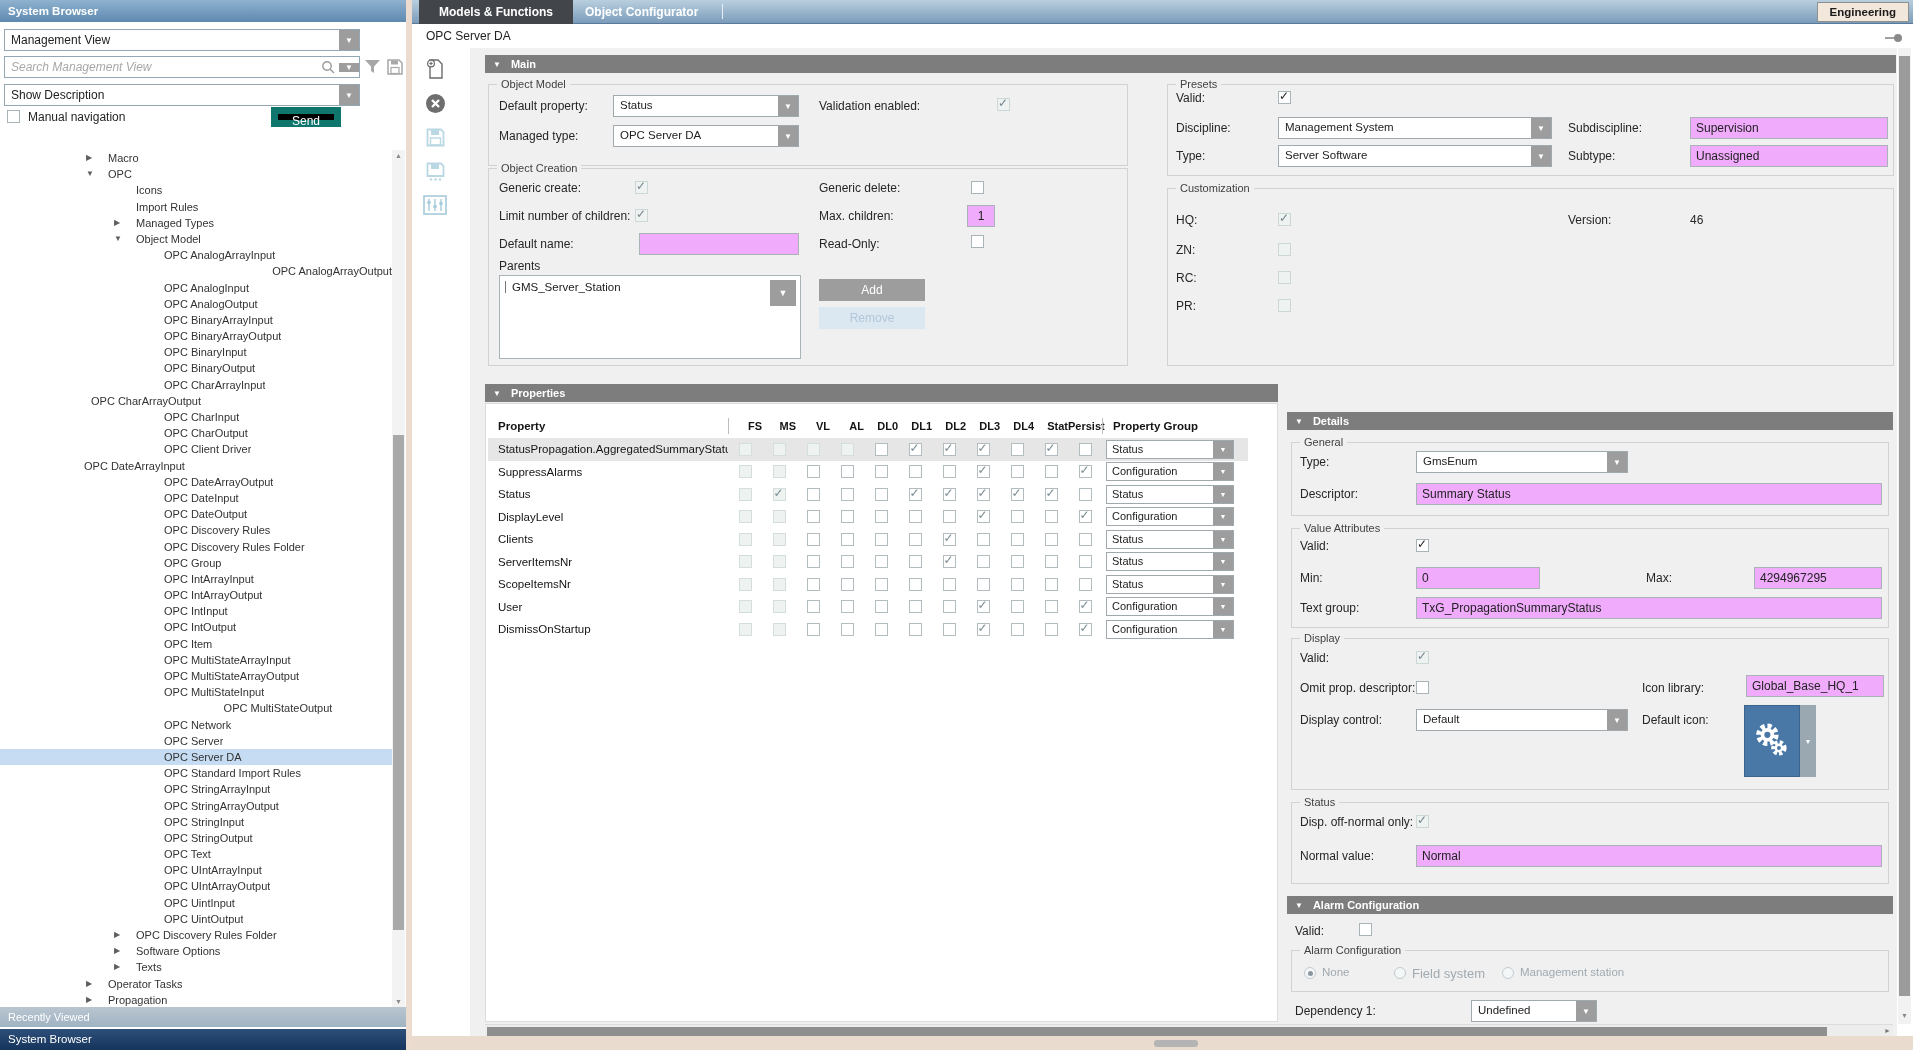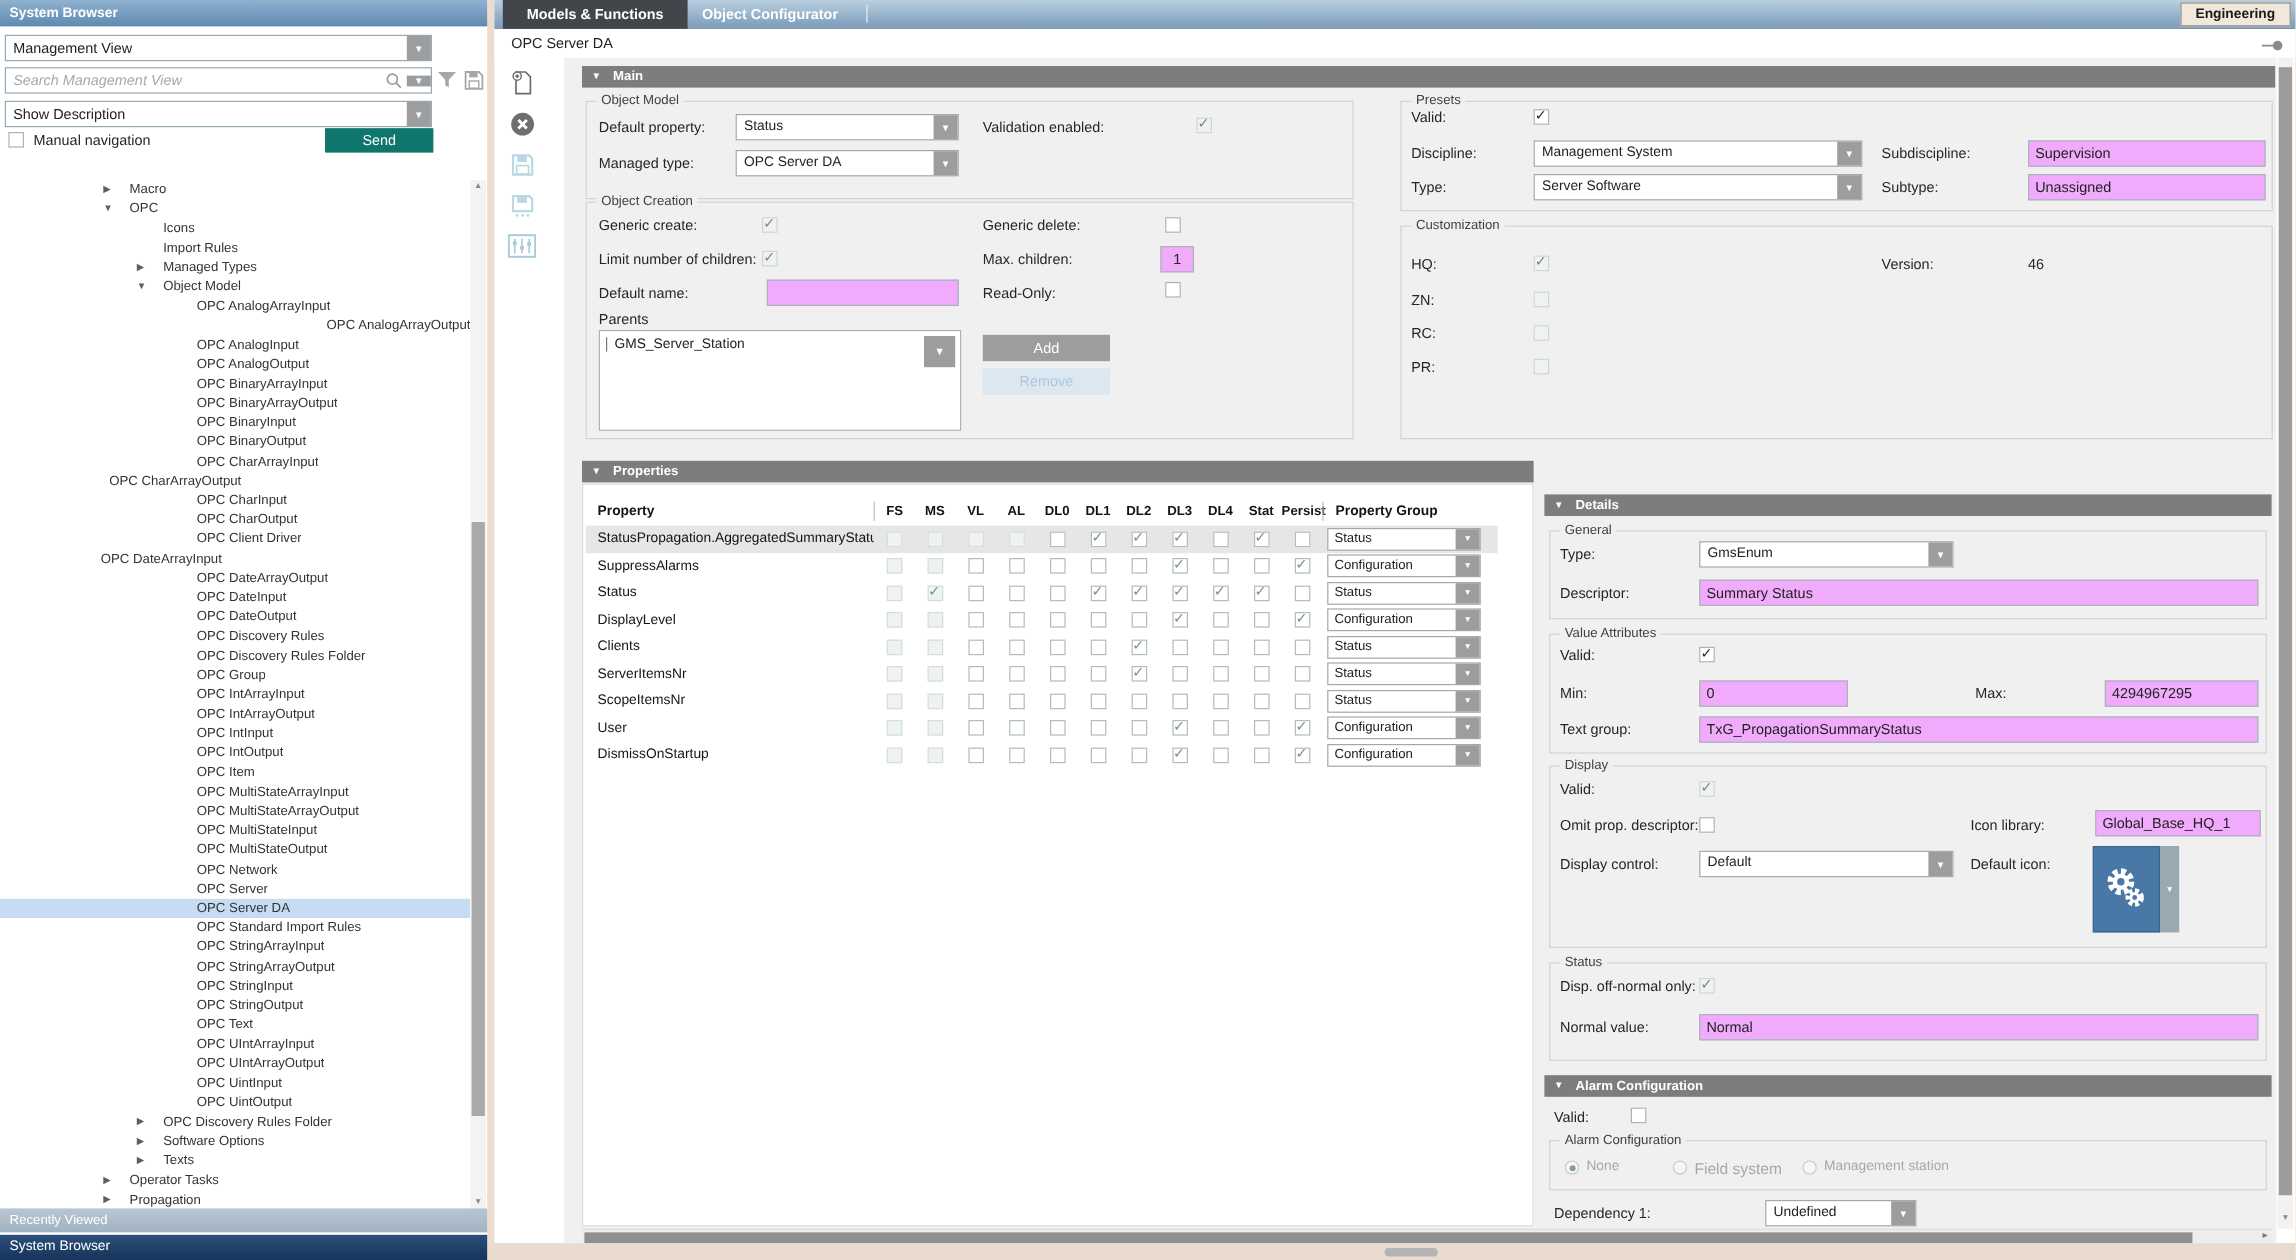--- a/index.html
+++ b/index.html
@@ -18,21 +18,21 @@
   .searchbox input { flex:1; border:none; outline:none; font:12px "Liberation Sans",sans-serif; padding:0 6px; color:#333; min-width:0;}
   .searchbox input::placeholder { color:#a8a8a8; font-style:italic; }
   .lp-icon { position:absolute; }
   .lbl { position:absolute; font-size:12px; color:#262626; white-space:nowrap; }
   .cb { position:absolute; width:13px; height:13px; border:1px solid #a9b4b8; background:#fff; }
   .cb.d { background:#eef3f2; border-color:#ccd8d5; }
   .cb.c::after, .cb.dc::after { content:"✓"; position:absolute; left:0px; top:-3px; font-size:12px; color:#76878f; }
   .cb.C { background:#fff; }
   .cb.C::after { content:"✓"; position:absolute; left:0px; top:-3px; font-size:12px; color:#2b2b2b; }
   .cb.dc { background:#eef3f2; border-color:#ccd8d5; }
-  .send { position:absolute; width:90px; height:20px; background:#0f766e; color:#fff; border:3px solid #0f766e;
+  .send { position:absolute; width:70px; height:20px; background:#000000; color:#fff; border:7px solid #0f766e;
           font:12px "Liberation Sans",sans-serif; }
   #tree { position:absolute; left:0; top:150px; width:392px; height:858px; overflow:hidden; background:#fff; }
   .trow { height:16.2px; line-height:16.2px; font-size:11px; color:#333; white-space:nowrap; display:flex; align-items:center; }
   .trow.sel { background:#c5dcf2; }
   .tarr { display:inline-block; width:22px; font-size:8px; color:#5e5e5e; text-align:left; flex:none; }
   .tlab { overflow:hidden; }
   .tscroll { position:absolute; left:392px; top:150px; width:13px; height:858px; background:#f3f3f3; }
   .tscroll .thumb { position:absolute; left:1px; width:11px; top:285px; height:495px; background:#a9a9a9; }
   .sarr { position:absolute; left:0; width:13px; height:12px; color:#8a8a8a; font-size:7px; text-align:center; line-height:12px; }
   .recently { position:absolute; left:0; top:1007px; width:406px; height:20px; background:linear-gradient(#b9c6d1,#a0b2c1);
@@ -71,21 +71,21 @@
   .plist { position:absolute; background:#fff; border:1px solid #a9b3b8; }
   .plitem { position:absolute; left:5px; top:5px; font-size:11.5px; color:#222; border-left:1px solid #777; padding-left:6px; }
   .plarr { position:absolute; right:4px; top:4px; width:26px; height:26px; background:#9d9d9d; color:#fff;
            display:flex; align-items:center; justify-content:center; font-size:9px; }
 
   
   .propspanel { position:absolute; background:#fff; border:1px solid #dcdcdc; overflow:hidden; }
   .ptr { display:grid; grid-template-columns:240px repeat(11,34px) 146px; height:22.5px; align-items:center; }
   .ptr.head { font-weight:bold; height:24px; }
   .ptr .pc { font-size:11.5px; padding-left:10px; color:#141414; white-space:nowrap; overflow:hidden; }
-  .ptr .hc { font-size:11px; text-align:center; color:#141414; }
+  .ptr .hc { font-size:11px; text-align:right; color:#141414; }
   .ptr .cc { display:flex; justify-content:center; align-items:center; }
   .ptr .gc { padding-left:4px; }
   .ptr.hl { background:#e6e6e6; }
   .sepl { border-left:1px solid #bdbdbd; height:16px; line-height:16px; }
   .cbs { width:13px; height:13px; border:1px solid #b3bcbf; background:#fff; position:relative; }
   .cbs.d { background:#eef3f2; border-color:#d4dedb; }
   .cbs.c::after { content:"✓"; position:absolute; left:0; top:-3px; font-size:12px; color:#7b8c94; }
   .ddr { display:flex; width:128px; height:19px; border:1px solid #9fa9ae; background:#fff; }
   .ddr .t { flex:1; font-size:11px; color:#222; padding:2px 5px; white-space:nowrap; overflow:hidden; }
   .ddr .arr { width:20px; font-size:7px; }
@@ -273,21 +273,21 @@
         <span class="tlab">OPC MultiStateArrayInput</span>
       </div>
       <div class="trow" style="padding-left: 142px;">
         <span class="tarr"></span>
         <span class="tlab">OPC MultiStateArrayOutput</span>
       </div>
       <div class="trow" style="padding-left: 142px;">
         <span class="tarr"></span>
         <span class="tlab">OPC MultiStateInput</span>
       </div>
-      <div class="trow" style="padding-left: 142px;">
+      <div class="trow" style="padding-left: 142px; justify-content: center;">
         <span class="tarr"></span>
         <span class="tlab">OPC MultiStateOutput</span>
       </div>
       <div class="trow" style="padding-left: 142px;">
         <span class="tarr"></span>
         <span class="tlab">OPC Network</span>
       </div>
       <div class="trow" style="padding-left: 142px;">
         <span class="tarr"></span>
         <span class="tlab">OPC Server</span>

